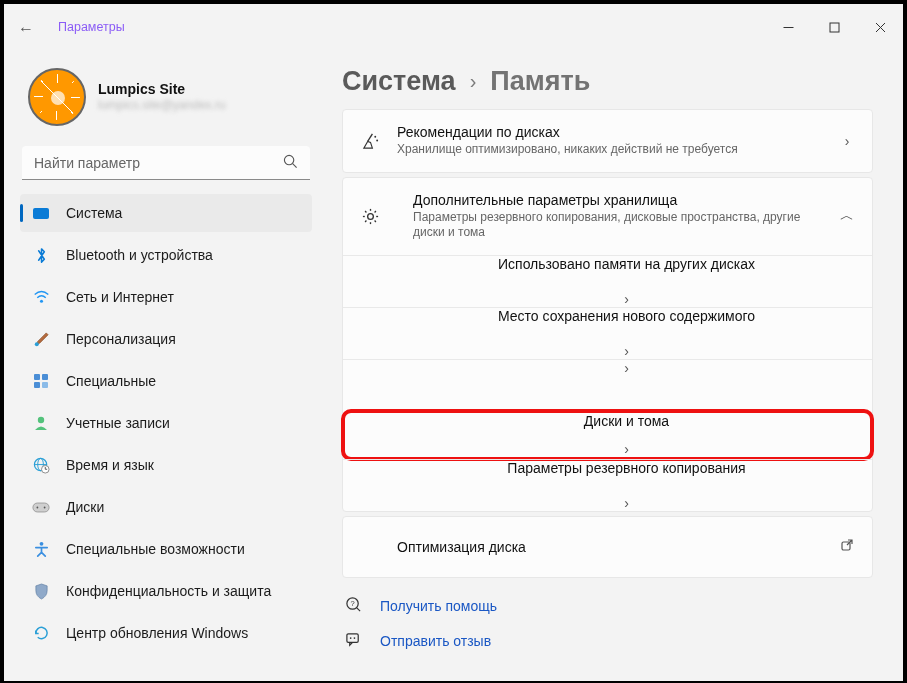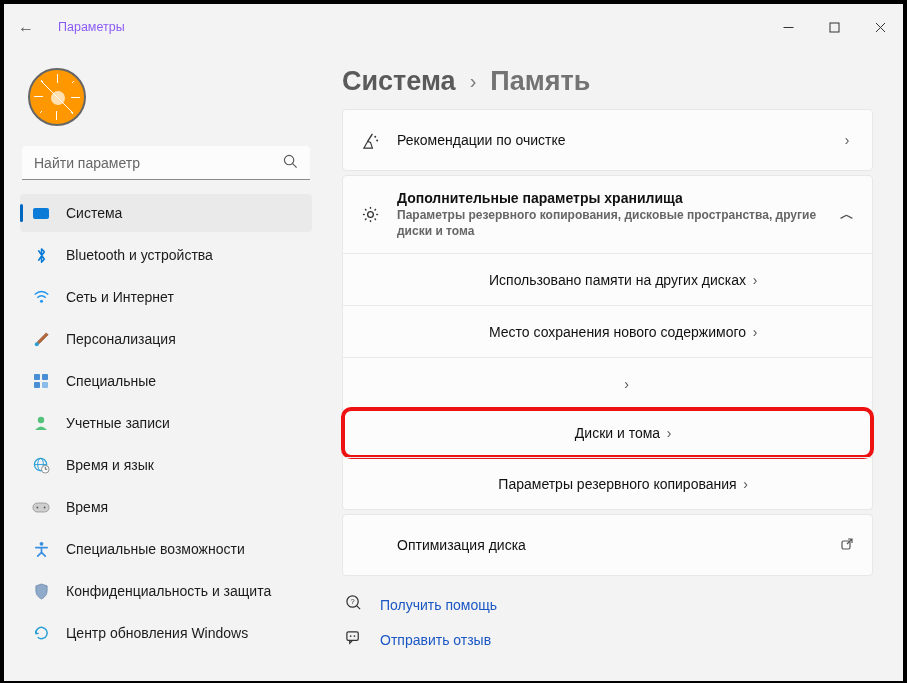--- a/index.html
+++ b/index.html
@@ -97,26 +97,26 @@
   .card-icon { width: 22px; display: flex; justify-content: center; color: #444; font-size: 17px; flex: 0 0 22px; }
   .card-body { flex: 1; }
   .card-title { font-size: 14px; color: #111; }
   .card-sub { font-size: 12px; color: #666; margin-top: 2px; line-height: 1.3; }
   .card-chev { color: #555; font-size: 14px; width: 18px; text-align: center; }
 
   .card-group {
     background: #fcfcfc; border: 1px solid #e7e7e7; border-radius: 4px; margin-bottom: 4px;
   }
   .card-group .group-header {
-    display: flex; align-items: center; padding: 14px 16px; gap: 16px; min-height: 66px; font-weight: bold;
+    display: flex; align-items: center; padding: 14px 16px; gap: 32px; min-height: 66px;
   }
   .sub-row {
-    display: flex; align-items: center; justify-content: center;
+    display: flex; align-items: center; justify-content: space-between;
     border-top: 1px solid #e9e9e9; padding: 0 16px 0 54px;
-    height: 52px; font-size: 14px; color: #111;
+    height: 52px; font-size: 14px; color: #111; flex-direction: column;
   }
   .sub-row .card-chev { color: #555; }
 
   .highlighted {
     border: 4px solid #e11; border-radius: 10px; margin: -2px -2px; padding: 0 14px 0 52px;
   }
 
   .links { margin-top: 18px; display: flex; flex-direction: column; gap: 14px; }
   .link-row { display: flex; align-items: center; gap: 16px; font-size: 14px; }
   .link-row a { color: #1a57c4; text-decoration: none; }
@@ -156,20 +156,24 @@
     </div>
   </div>
 </div>
 
 <div class="layout">
   <aside class="sidebar">
     <div class="profile">
       <div class="avatar">
           <div class="segs"></div>
         </div>
+      <div class="profile-text">
+        <div class="profile-name">Lumpics Site</div>
+        <div class="profile-email">lumpics.site@yandex.ru</div>
+      </div>
     </div>
 
     <div class="search">
       <input type="text" placeholder="Найти параметр" style="">
       <span class="search-icon">
         <svg width="15" height="15" viewBox="0 0 16 16">
             <circle cx="6.5" cy="6.5" r="5" fill="none" stroke="#555" stroke-width="1.2"></circle>
             <line x1="10.3" y1="10.3" x2="14.5" y2="14.5" stroke="#555" stroke-width="1.2"></line>
           </svg>
       </span>
@@ -243,21 +247,21 @@
         <span>Время и язык</span>
       </div>
       <div class="nav-item">
         <span class="nav-icon ic-grey">
           <svg width="18" height="13" viewBox="0 0 20 14">
               <rect x="1" y="2" width="18" height="10" rx="5" fill="#cfcfcf" stroke="#888" stroke-width="0.8"></rect>
               <circle cx="6" cy="7" r="1" fill="#555"></circle>
               <circle cx="14" cy="7" r="1" fill="#555"></circle>
             </svg>
         </span>
-        <span>Время</span>
+        <span>Диски</span>
       </div>
       <div class="nav-item">
         <span class="nav-icon">
           <svg width="17" height="17" viewBox="0 0 18 18">
               <circle cx="9" cy="3" r="2" fill="#3a8fe0"></circle>
               <path d="M3 7 L15 7 M9 7 V12 M9 12 L5 16 M9 12 L13 16" stroke="#3a8fe0" stroke-width="1.8" stroke-linecap="round" fill="none"></path>
             </svg>
         </span>
         <span>Специальные возможности</span>
       </div>
@@ -291,21 +295,22 @@
     <div class="card">
       <span class="card-icon">
         <svg width="19" height="19" viewBox="0 0 20 20">
             <line x1="12" y1="3" x2="7" y2="11" stroke="#333" stroke-width="1.4"></line>
             <path d="M7 11 L3 18 L12 18 L10 12 Z" fill="none" stroke="#333" stroke-width="1.2"></path>
             <circle cx="15" cy="6" r="1" fill="#333"></circle>
             <circle cx="17" cy="10" r="1" fill="#333"></circle>
           </svg>
       </span>
       <div class="card-body">
-        <div class="card-title">Рекомендации по очистке</div>
+        <div class="card-title">Рекомендации по дисках</div>
+        <div class="card-sub">Хранилище оптимизировано, никаких действий не требуется</div>
       </div>
       <span class="card-chev">›</span>
     </div>
 
     <div class="card-group">
       <div class="group-header">
         <span class="card-icon">
           <svg width="19" height="19" viewBox="0 0 20 20">
               <circle cx="10" cy="10" r="3" fill="none" stroke="#333" stroke-width="1.4"></circle>
               <g stroke="#333" stroke-width="1.4">

